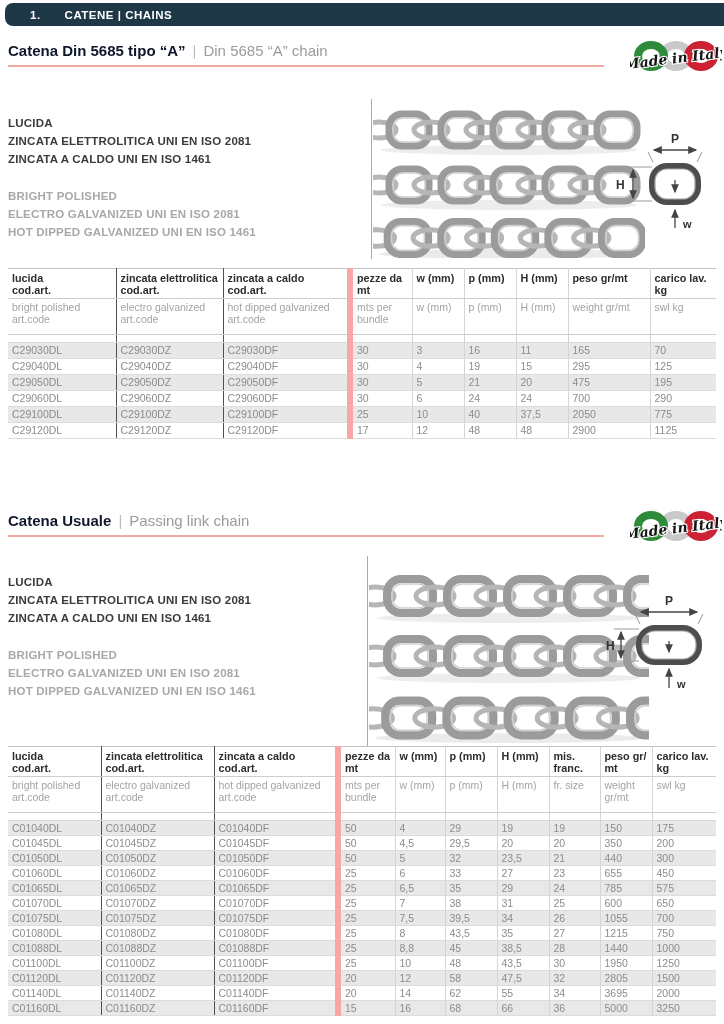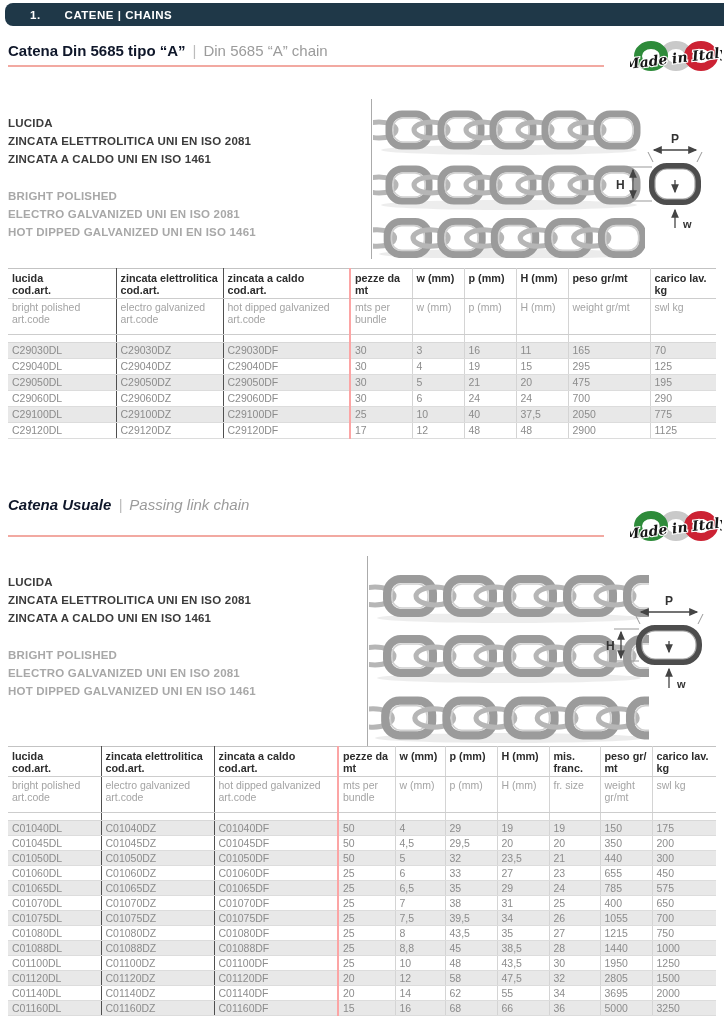--- a/index.html
+++ b/index.html
@@ -46,21 +46,21 @@
     color:#a4a4a4;font-weight:normal;vertical-align:top;white-space:pre-line;
     border-bottom:1px solid #cdcdcd;padding-top:2px;padding-bottom:9px;line-height:12px;
   }
   .cat-table thead tr.spacer th{height:7px;padding:0;border-bottom:1px solid #d8d8d8;}
   .cat-table tbody td{color:#8c8c8c;border-bottom:1px solid #dcdcdc;line-height:13px;height:12px;}
   .cat-table tbody tr:nth-child(odd){background:#e8e8e8;}
   .t2 tbody td{line-height:12px;height:11px;}
 
   .cat-table th:nth-child(1),.cat-table td:nth-child(1),
   .cat-table th:nth-child(2),.cat-table td:nth-child(2){border-right:1px solid #4f4f4f;}
-  .cat-table th:nth-child(3),.cat-table td:nth-child(3){border-right:2px solid #fca5a5;}
+  .cat-table th:nth-child(3),.cat-table td:nth-child(3){border-right:6px solid #fca5a5;}
   .cat-table th:nth-child(n+4):not(:last-child),
   .cat-table td:nth-child(n+4):not(:last-child){border-right:1px solid #d4d4d4;}
 
   svg text.dim{font-family:"Liberation Sans",sans-serif;font-weight:bold;fill:#333;}
   svg text.script{
     font-family:"DejaVu Serif",serif;font-style:italic;font-weight:bold;fill:#151515;
     paint-order:stroke;stroke:#ffffff;stroke-width:2.2px;
   }
 </style>
 </head>
@@ -268,21 +268,21 @@
         <td>17</td>
         <td>12</td>
         <td>48</td>
         <td>48</td>
         <td>2900</td>
         <td>1125</td>
       </tr>
     </tbody>
 </table>
 
-<div class="abs sec-title" style="top:496px;left:8px;font-style:italic;">
+<div class="abs sec-title" style="top:512px;left:8px;">
   <span class="it">Catena Usuale</span><span class="sep">|</span><span class="en">Passing link chain</span>
 </div>
 <div class="abs sec-underline" style="top:535px;left:8px;width:596px;"></div>
 
 <svg class="abs" style="top:497px;left:630px;" width="92" height="58" viewBox="0 0 92 58">
   <ellipse cx="46" cy="29" rx="13" ry="11" fill="none" stroke="#c9c9c9" stroke-width="8"></ellipse>
   <ellipse cx="21" cy="29" rx="13" ry="11" fill="none" stroke="#2e8b3a" stroke-width="8"></ellipse>
   <ellipse cx="71" cy="29" rx="13" ry="11" fill="none" stroke="#cc2233" stroke-width="8"></ellipse>
   <text class="script" x="46" y="36" font-size="14" text-anchor="middle" transform="rotate(-7 46 32)">Made in Italy</text>
 </svg>
@@ -479,21 +479,21 @@
       </tr>
       <tr>
         <td>C01070DL</td>
         <td>C01070DZ</td>
         <td>C01070DF</td>
         <td>25</td>
         <td>7</td>
         <td>38</td>
         <td>31</td>
         <td>25</td>
-        <td>400</td>
+        <td>600</td>
         <td>650</td>
       </tr>
       <tr>
         <td>C01075DL</td>
         <td>C01075DZ</td>
         <td>C01075DF</td>
         <td>25</td>
         <td>7,5</td>
         <td>39,5</td>
         <td>34</td>

